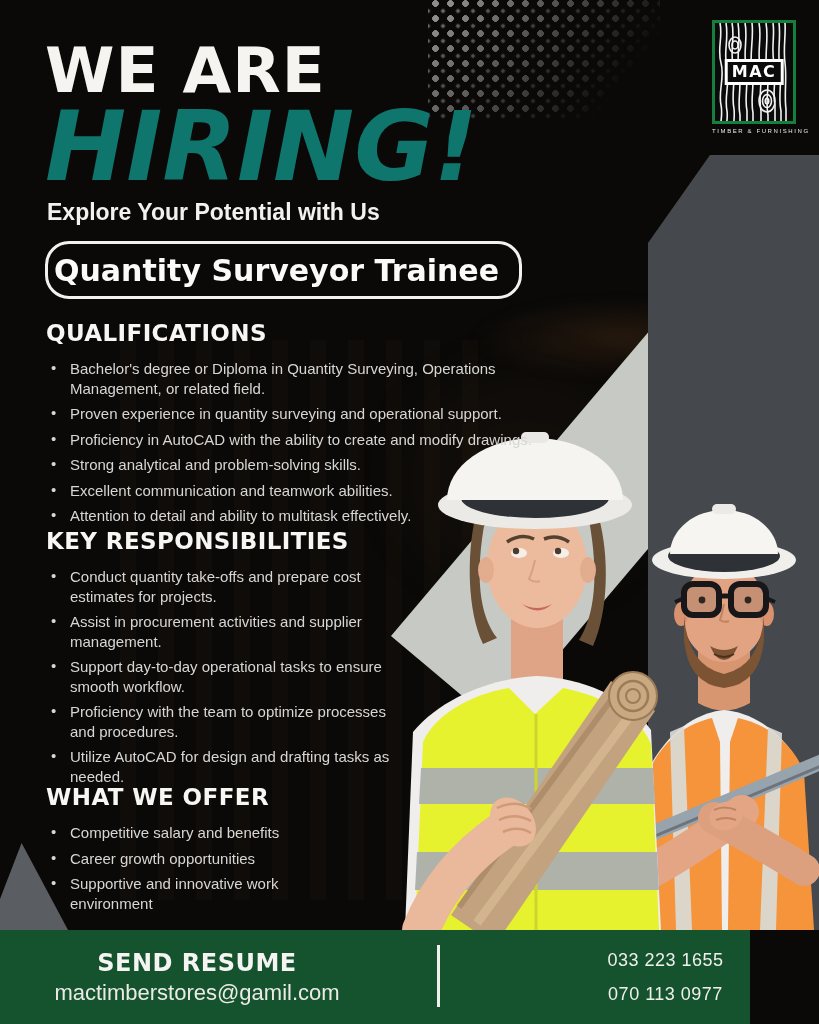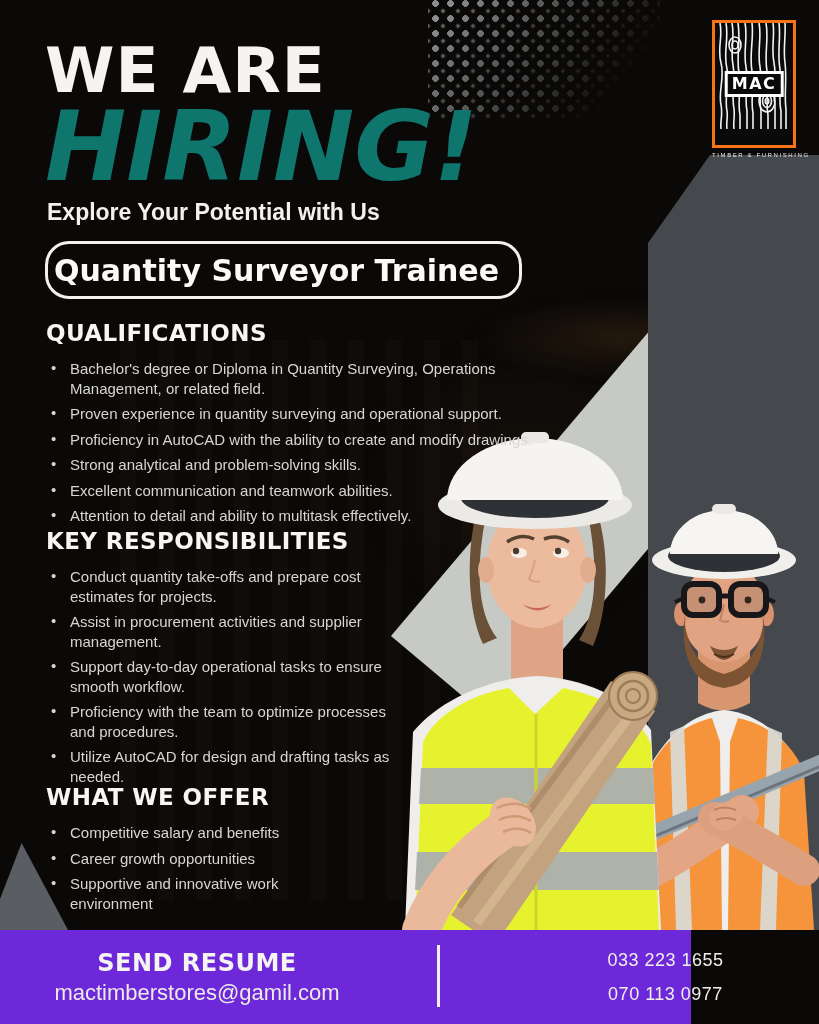--- a/index.html
+++ b/index.html
@@ -37,39 +37,39 @@
   
   .headline{position:absolute;left:45px;top:30px;line-height:1;font-family:"DejaVu Sans",sans-serif;}
   .hl1{font-size:63px;font-weight:800;letter-spacing:1px;color:#f6f4f1;margin-top:9px;}
   .hl2{font-size:97px;font-weight:800;margin-top:-4px;letter-spacing:0;color:#0f766e;font-style:italic;}
   .tagline{position:absolute;left:47px;top:199px;font-size:23px;font-weight:700;color:#f3f1ee;}
   .pill{position:absolute;left:45px;top:241px;width:477px;height:58px;border:3px solid #f3f1ee;
     border-radius:24px;display:flex;align-items:center;padding-left:6px;}
   .pill span{font-size:30px;font-weight:700;font-family:"DejaVu Sans",sans-serif;letter-spacing:0;color:#fbfaf8;}
   
   .logo{position:absolute;left:712px;top:20px;width:84px;text-align:center;}
-  .logo-box{position:relative;width:84px;height:128px;border:3px solid #f97316;background:#0a0a0a;overflow:hidden;}
+  .logo-box{position:relative;width:84px;height:104px;border:3px solid #15803d;background:#0a0a0a;overflow:hidden;}
   .logo-box svg{position:absolute;inset:0;}
   .logo-plate{position:absolute;left:50%;top:50%;transform:translate(-50%,-50%);
     border:3px solid #fff;background:#0a0a0a;padding:0 4px;line-height:20px;
     font-size:16px;font-weight:800;letter-spacing:1.5px;font-family:"DejaVu Sans",sans-serif;color:#fff;}
   .logo-sub{margin-top:4px;font-size:6px;letter-spacing:1.6px;color:#e8e8e8;white-space:nowrap;}
   
   .sec{position:absolute;left:46px;}
   .sec h2{margin:0 0 13px 0;font-size:23px;font-weight:800;letter-spacing:.4px;
     font-family:"DejaVu Sans",sans-serif;color:#f7f6f3;}
   .sec ul{margin:0;padding:0;list-style:none;}
   .sec li{position:relative;padding-left:24px;margin-bottom:6px;
     font-size:15px;line-height:1.3;color:#d8d6d3;}
   .sec li::before{content:"\2022";position:absolute;left:5px;top:-1px;color:#d8d6d3;}
   .s1{top:320px;width:492px;}
   .s2{top:528px;width:368px;}
   .s3{top:784px;width:276px;}
   
-  .bar{position:absolute;left:0;bottom:0;width:691px;height:94px;background:#6d28d9;z-index:10;}
+  .bar{position:absolute;left:0;bottom:0;width:750px;height:94px;background:#14532d;z-index:10;}
   .bar-left{position:absolute;left:39px;top:0;width:316px;height:100%;
     display:flex;flex-direction:column;justify-content:center;align-items:center;gap:3px;}
   .send{font-size:24px;font-weight:800;letter-spacing:.5px;font-family:"DejaVu Sans",sans-serif;color:#f5f4f2;}
   .email{font-size:22px;color:#eceae7;}
   .bar-div{position:absolute;left:437px;top:15px;width:3px;height:62px;background:#f0efed;}
   .bar-right{position:absolute;left:533px;top:0;width:220px;height:100%;
     display:flex;flex-direction:column;justify-content:center;align-items:center;gap:13px;}
   .phone{font-size:18px;letter-spacing:.5px;color:#f0efec;margin-left:45px;}
 </style>
 </head>

